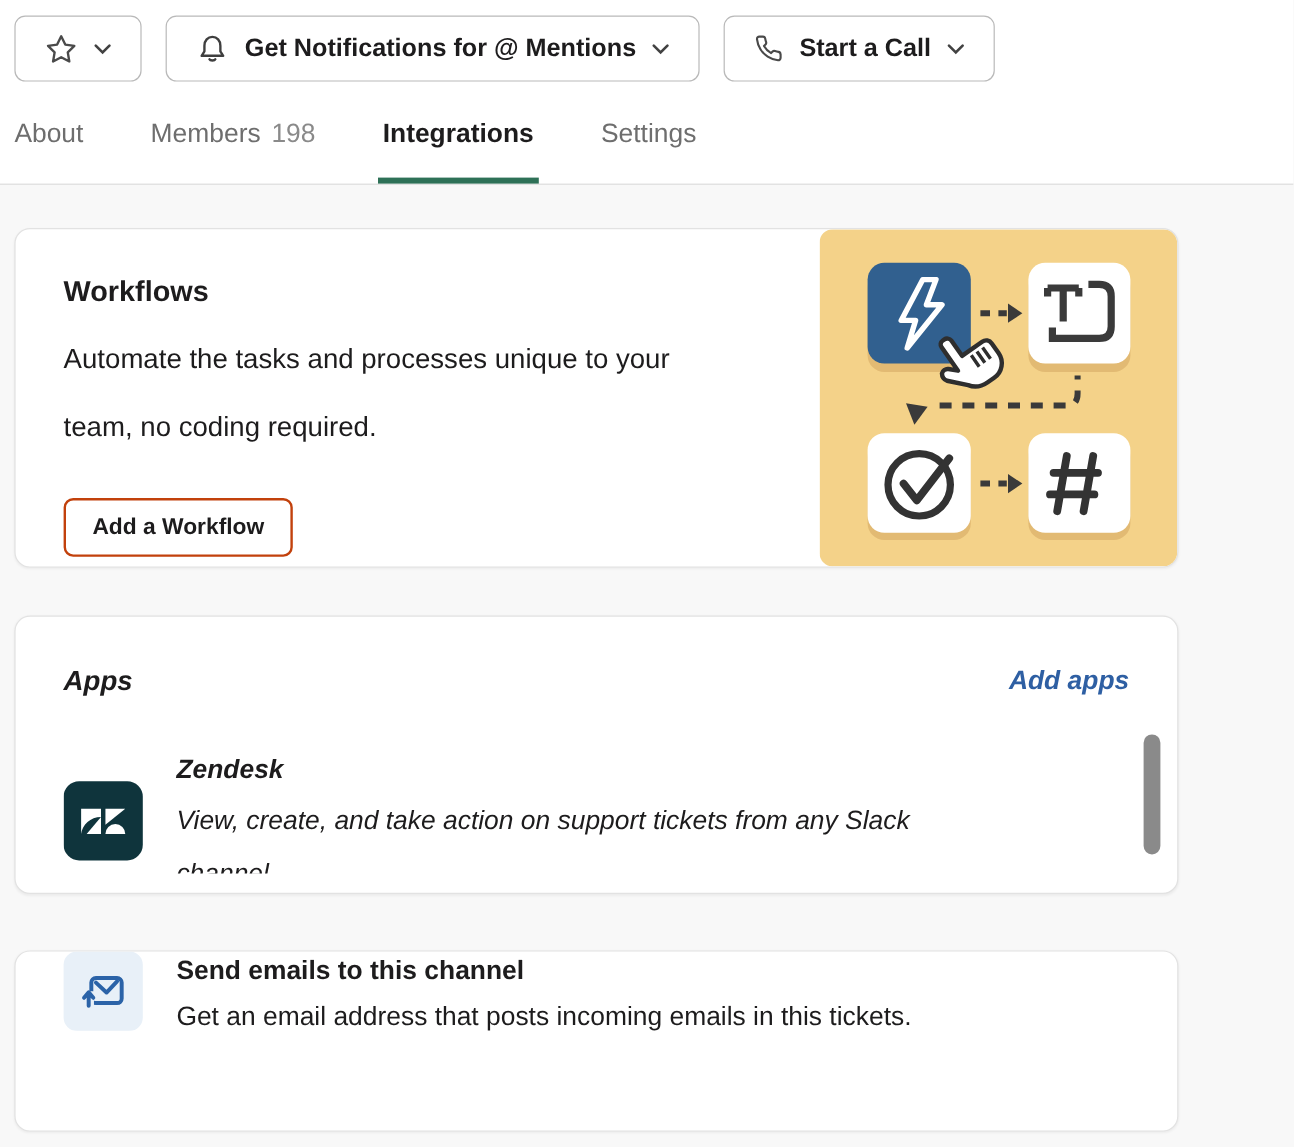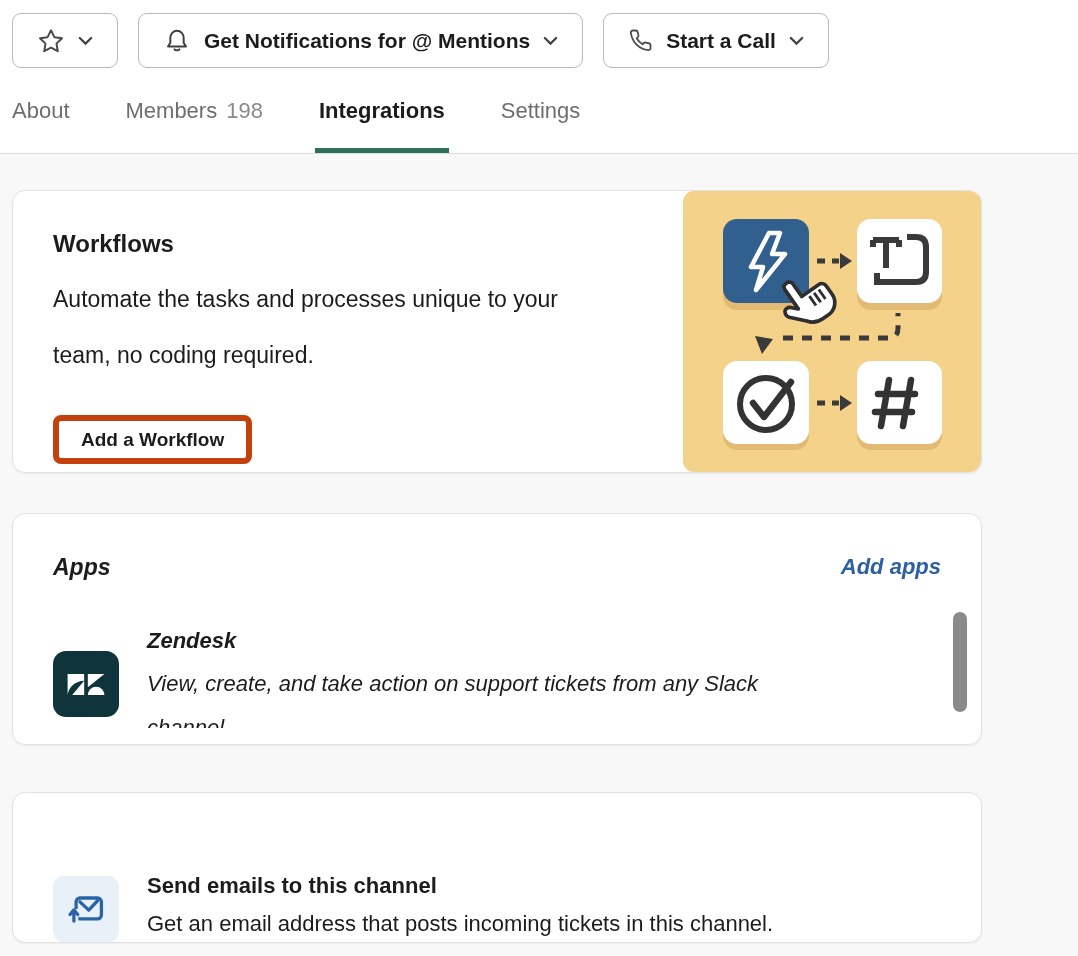--- a/index.html
+++ b/index.html
@@ -40,21 +40,21 @@
     position:relative; overflow:hidden;
   }
 
   
   .card.workflows { height:283px; }
   .wf-text { padding:38px 0 0 40px; max-width:720px; }
   .wf-title { font-size:24px; font-weight:700; line-height:30px; }
   .wf-desc { margin-top:12px; font-size:23px; line-height:56px; white-space:pre-line; }
   .wf-btn {
     margin-top:32px; height:49px; padding:0 22px;
-    background:#FFFFFF; border:6px solid #c2410c; border-radius:8px;
+    background:#FFFFFF; border:2px solid #c2410c; border-radius:8px;
     font-family:inherit; font-size:19px; font-weight:700; color:#1D1C1D; cursor:pointer;
   }
   .wf-illustration { position:absolute; top:0; right:0; width:298px; height:281px; }
 
   
   .card.apps { height:232px; margin-top:40px; padding:38px 40px 0 40px;font-style:italic; }
   .apps-header { display:flex; justify-content:space-between; align-items:center; }
   .apps-title { font-size:23px; font-weight:700; line-height:30px; }
   .add-apps { font-size:22px; font-weight:700; color:#2E5FA3; text-decoration:none; line-height:30px; }
   .apps-scroll { margin-top:44px; height:102px; overflow:hidden; }
@@ -67,21 +67,21 @@
   .app-name { font-size:22px; font-weight:700; line-height:30px; }
   .app-desc { margin-top:6px; font-size:22px; line-height:44px; white-space:pre-line; }
   .scroll-thumb {
     position:absolute; right:14px; top:98px; width:14px; height:100px;
     background:#8A8A8A; border-radius:7px; cursor:grab;
   }
 
   
   .card.email {
     height:151px; margin-top:47px;
-    display:flex; align-items:flex-end; gap:28px; padding:0 40px; cursor:pointer;
+    display:flex; align-items:flex-start; gap:28px; padding:0 40px; cursor:pointer;
   }
   .email-icon {
     flex:0 0 66px; width:66px; height:66px;
     background:#E8F0F8; border-radius:11px;
     display:flex; align-items:center; justify-content:center;
   }
   .email-title { font-size:22px; font-weight:700; line-height:32px; }
   .email-desc { margin-top:4px; font-size:22px; line-height:36px; }
 </style>
 </head>
@@ -237,17 +237,17 @@
         <rect x="11" y="10" width="23" height="19" rx="3.5" fill="none" stroke="#2B63A8" stroke-width="3"></rect>
         <path d="M14.5 13.5 L22.5 21 L30.5 12.5" fill="none" stroke="#2B63A8" stroke-width="3" stroke-linecap="round" stroke-linejoin="round"></path>
         <line x1="9" y1="32" x2="9" y2="20" stroke="#E8F0F8" stroke-width="8"></line>
         <g stroke="#2B63A8" stroke-width="3" fill="none" stroke-linecap="round" stroke-linejoin="round">
           <path d="M9 31 V22 M5.5 25 L9 20.8 L12.5 25"></path>
         </g>
       </svg>
     </div>
     <div>
       <div class="email-title">Send emails to this channel</div>
-      <div class="email-desc">Get an email address that posts incoming tickets in this channel.</div>
+      <div class="email-desc">Get an email address that posts incoming emails in this tickets.</div>
     </div>
   </div>
 
 </div>
 
 </body></html>

